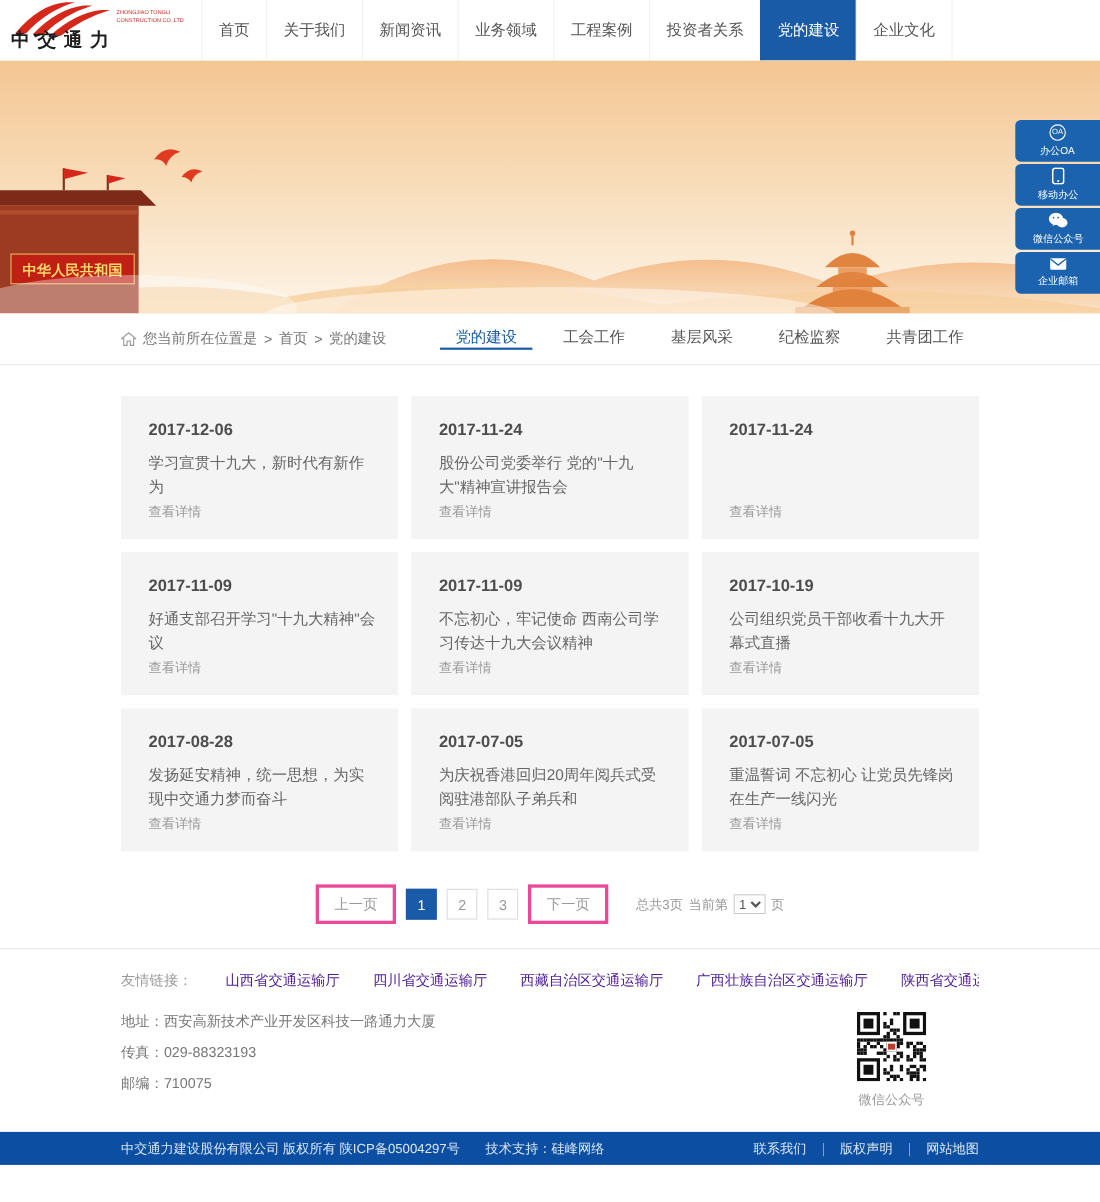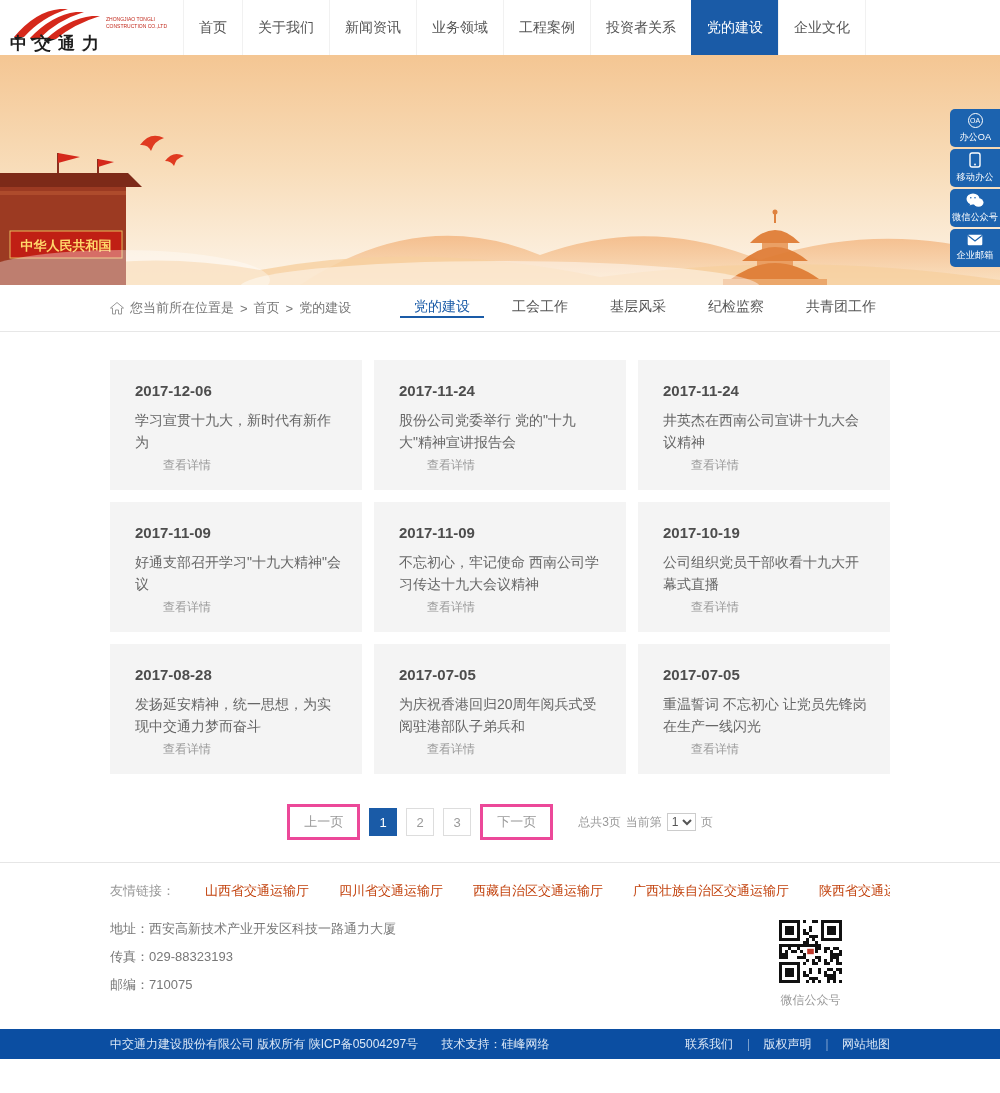--- a/index.html
+++ b/index.html
@@ -4,65 +4,65 @@
 <style>
   * { margin:0; padding:0; box-sizing:border-box; }
   html,body { width:1000px; }
   body {
     font-family:"Liberation Sans","DejaVu Sans",sans-serif;
     background:#fff; color:#333; width:1000px; height:1093px; overflow:hidden;
   }
 
   
   .header { height:55px; display:flex; align-items:stretch; background:#fff; }
-  .logo { width:183px; display:flex; align-items:flex-end; padding-left:8px; gap:4px; }
+  .logo { width:183px; display:flex; align-items:flex-start; padding-left:8px; gap:4px; }
   .logo-art { position:relative; width:170px; height:48px; }
   .logo-name { position:absolute; left:2px; bottom:0; font-size:17px; font-weight:bold; color:#1d1d1d; letter-spacing:7px; white-space:nowrap; }
   .logo-sub { position:absolute; left:98px; top:9px; width:70px; font-size:5px; color:#c22a1d; line-height:1.3; }
   .nav { display:flex; align-items:stretch; }
   .nav-item { display:flex; align-items:center; padding:0 15px; font-size:14px; color:#555; border-left:1px solid #f1f1f1; cursor:pointer; white-space:nowrap; }
   .nav-item:last-child { border-right:1px solid #f1f1f1; }
   .nav-item.active { background:#1a5ba7; color:#fff; border-color:#1a5ba7; }
 
   
   .banner { position:relative; height:230px; overflow:hidden; background:#f8e7d2; }
   .banner svg.banner-art { position:absolute; inset:0; }
-  .side-tools { position:absolute; right:0; top:54px; width:50px; display:flex; flex-direction:column; gap:2px; z-index:5; }
+  .side-tools { position:absolute; right:0; top:54px; width:77px; display:flex; flex-direction:column; gap:2px; z-index:5; }
   .side-btn { background:#1c63af; border-radius:5px 0 0 5px; color:#fff; height:38px; display:flex; flex-direction:column; align-items:center; justify-content:center; gap:2px; cursor:pointer; }
   .side-btn .lbl { font-size:10px; white-space:nowrap; transform:scale(.92); }
   .oa-circle { width:15px; height:15px; border-radius:50%; border:1px solid #fff; font-size:7px; display:flex; align-items:center; justify-content:center; color:#fff; }
 
   
   .crumb-bar { height:47px; border-bottom:1px solid #e7e7e7; display:flex; align-items:center; justify-content:space-between; padding:0 110px; background:#fff; }
   .crumb { display:flex; align-items:center; gap:6px; font-size:13px; color:#777; }
   .crumb a { color:#777; text-decoration:none; cursor:pointer; }
   .tabs { display:flex; align-items:stretch; }
   .tab { display:flex; align-items:center; padding:0 14px; margin-left:14px; font-size:14px; color:#555; cursor:pointer; border-bottom:2px solid transparent; }
   .tab.active { color:#1a5ba7; border-bottom-color:#1a5ba7; }
 
   
   .main { padding:28px 110px 0; background:#fff; }
   .grid { display:grid; grid-template-columns:repeat(3,1fr); column-gap:25px; row-gap:28px;gap:12px; }
   .card { background:#f4f4f4; height:130px; padding:22px 18px 0 25px; position:relative; cursor:pointer; }
   .card-date { font-size:15px; color:#4d4d4d; font-weight:bold; }
   .card-title { margin-top:11px; font-size:14px; color:#666; line-height:1.55; }
-  .card-cta { position:absolute; left:25px; bottom:16px; font-size:12px; color:#999;margin-left:28px; }
+  .card-cta { position:absolute; left:25px; bottom:16px; font-size:12px; color:#999; }
 
   
   .pager { margin-top:30px; display:flex; justify-content:center; align-items:center; gap:9px; }
   .pg-btn { border:3px solid #ec4899; background:#fff; color:#999; font-size:13px; padding:6px 14px; cursor:pointer; }
   .pg-num { width:28px; height:28px; border:1px solid #ddd; background:#fff; color:#999; font-size:13px; display:flex; align-items:center; justify-content:center; cursor:pointer; }
   .pg-num.active { background:#1a5ba7; border-color:#1a5ba7; color:#fff; }
   .pg-summary { margin-left:16px; font-size:12px; color:#999; display:flex; align-items:center; gap:5px; }
   .pg-summary select { font-size:12px; color:#555; border:1px solid #ccc; background:#fff; }
 
   
   .footer-sep { margin-top:22px; border-top:1px solid #e6e6e6; }
   .friends { padding:19px 0 6px; margin:0 110px; display:flex; gap:30px; font-size:13px; color:#999; white-space:nowrap; overflow:hidden;align-items:flex-end; }
-  .friends a { color:#c2410c; text-decoration:none; cursor:pointer; flex:none; }
+  .friends a { color:#4c1d95; text-decoration:none; cursor:pointer; flex:none; }
   .contact-wrap { margin:0 110px; padding:14px 0 20px; display:flex; justify-content:space-between; align-items:flex-start; }
   .contact p { font-size:13px; color:#777; margin-bottom:10px; }
   .qr-box { text-align:center; margin-right:48px; }
   .qr-box svg { display:block; background:#fff; }
   .qr-caption { margin-top:9px; font-size:12px; color:#999; }
 
   
   .bottombar { background:#0b4ea2; height:30px; display:flex; align-items:center; justify-content:space-between; padding:0 110px; }
   .bottombar, .bottombar a { color:#dbe7f5; font-size:12px; text-decoration:none; }
   .bottombar a { cursor:pointer; }
@@ -217,21 +217,20 @@
       <div class="card-title">学习宣贯十九大，新时代有新作为</div>
       <a class="card-cta">查看详情</a>
     </div>
     <div class="card">
       <div class="card-date">2017-11-24</div>
       <div class="card-title">股份公司党委举行 党的"十九大"精神宣讲报告会</div>
       <a class="card-cta">查看详情</a>
     </div>
     <div class="card">
       <div class="card-date">2017-11-24</div>
-      <div class="card-title">井英杰在西南公司宣讲十九大会议精神</div>
       <a class="card-cta">查看详情</a>
     </div>
     <div class="card">
       <div class="card-date">2017-11-09</div>
       <div class="card-title">好通支部召开学习"十九大精神"会议</div>
       <a class="card-cta">查看详情</a>
     </div>
     <div class="card">
       <div class="card-date">2017-11-09</div>
       <div class="card-title">不忘初心，牢记使命 西南公司学习传达十九大会议精神</div>

